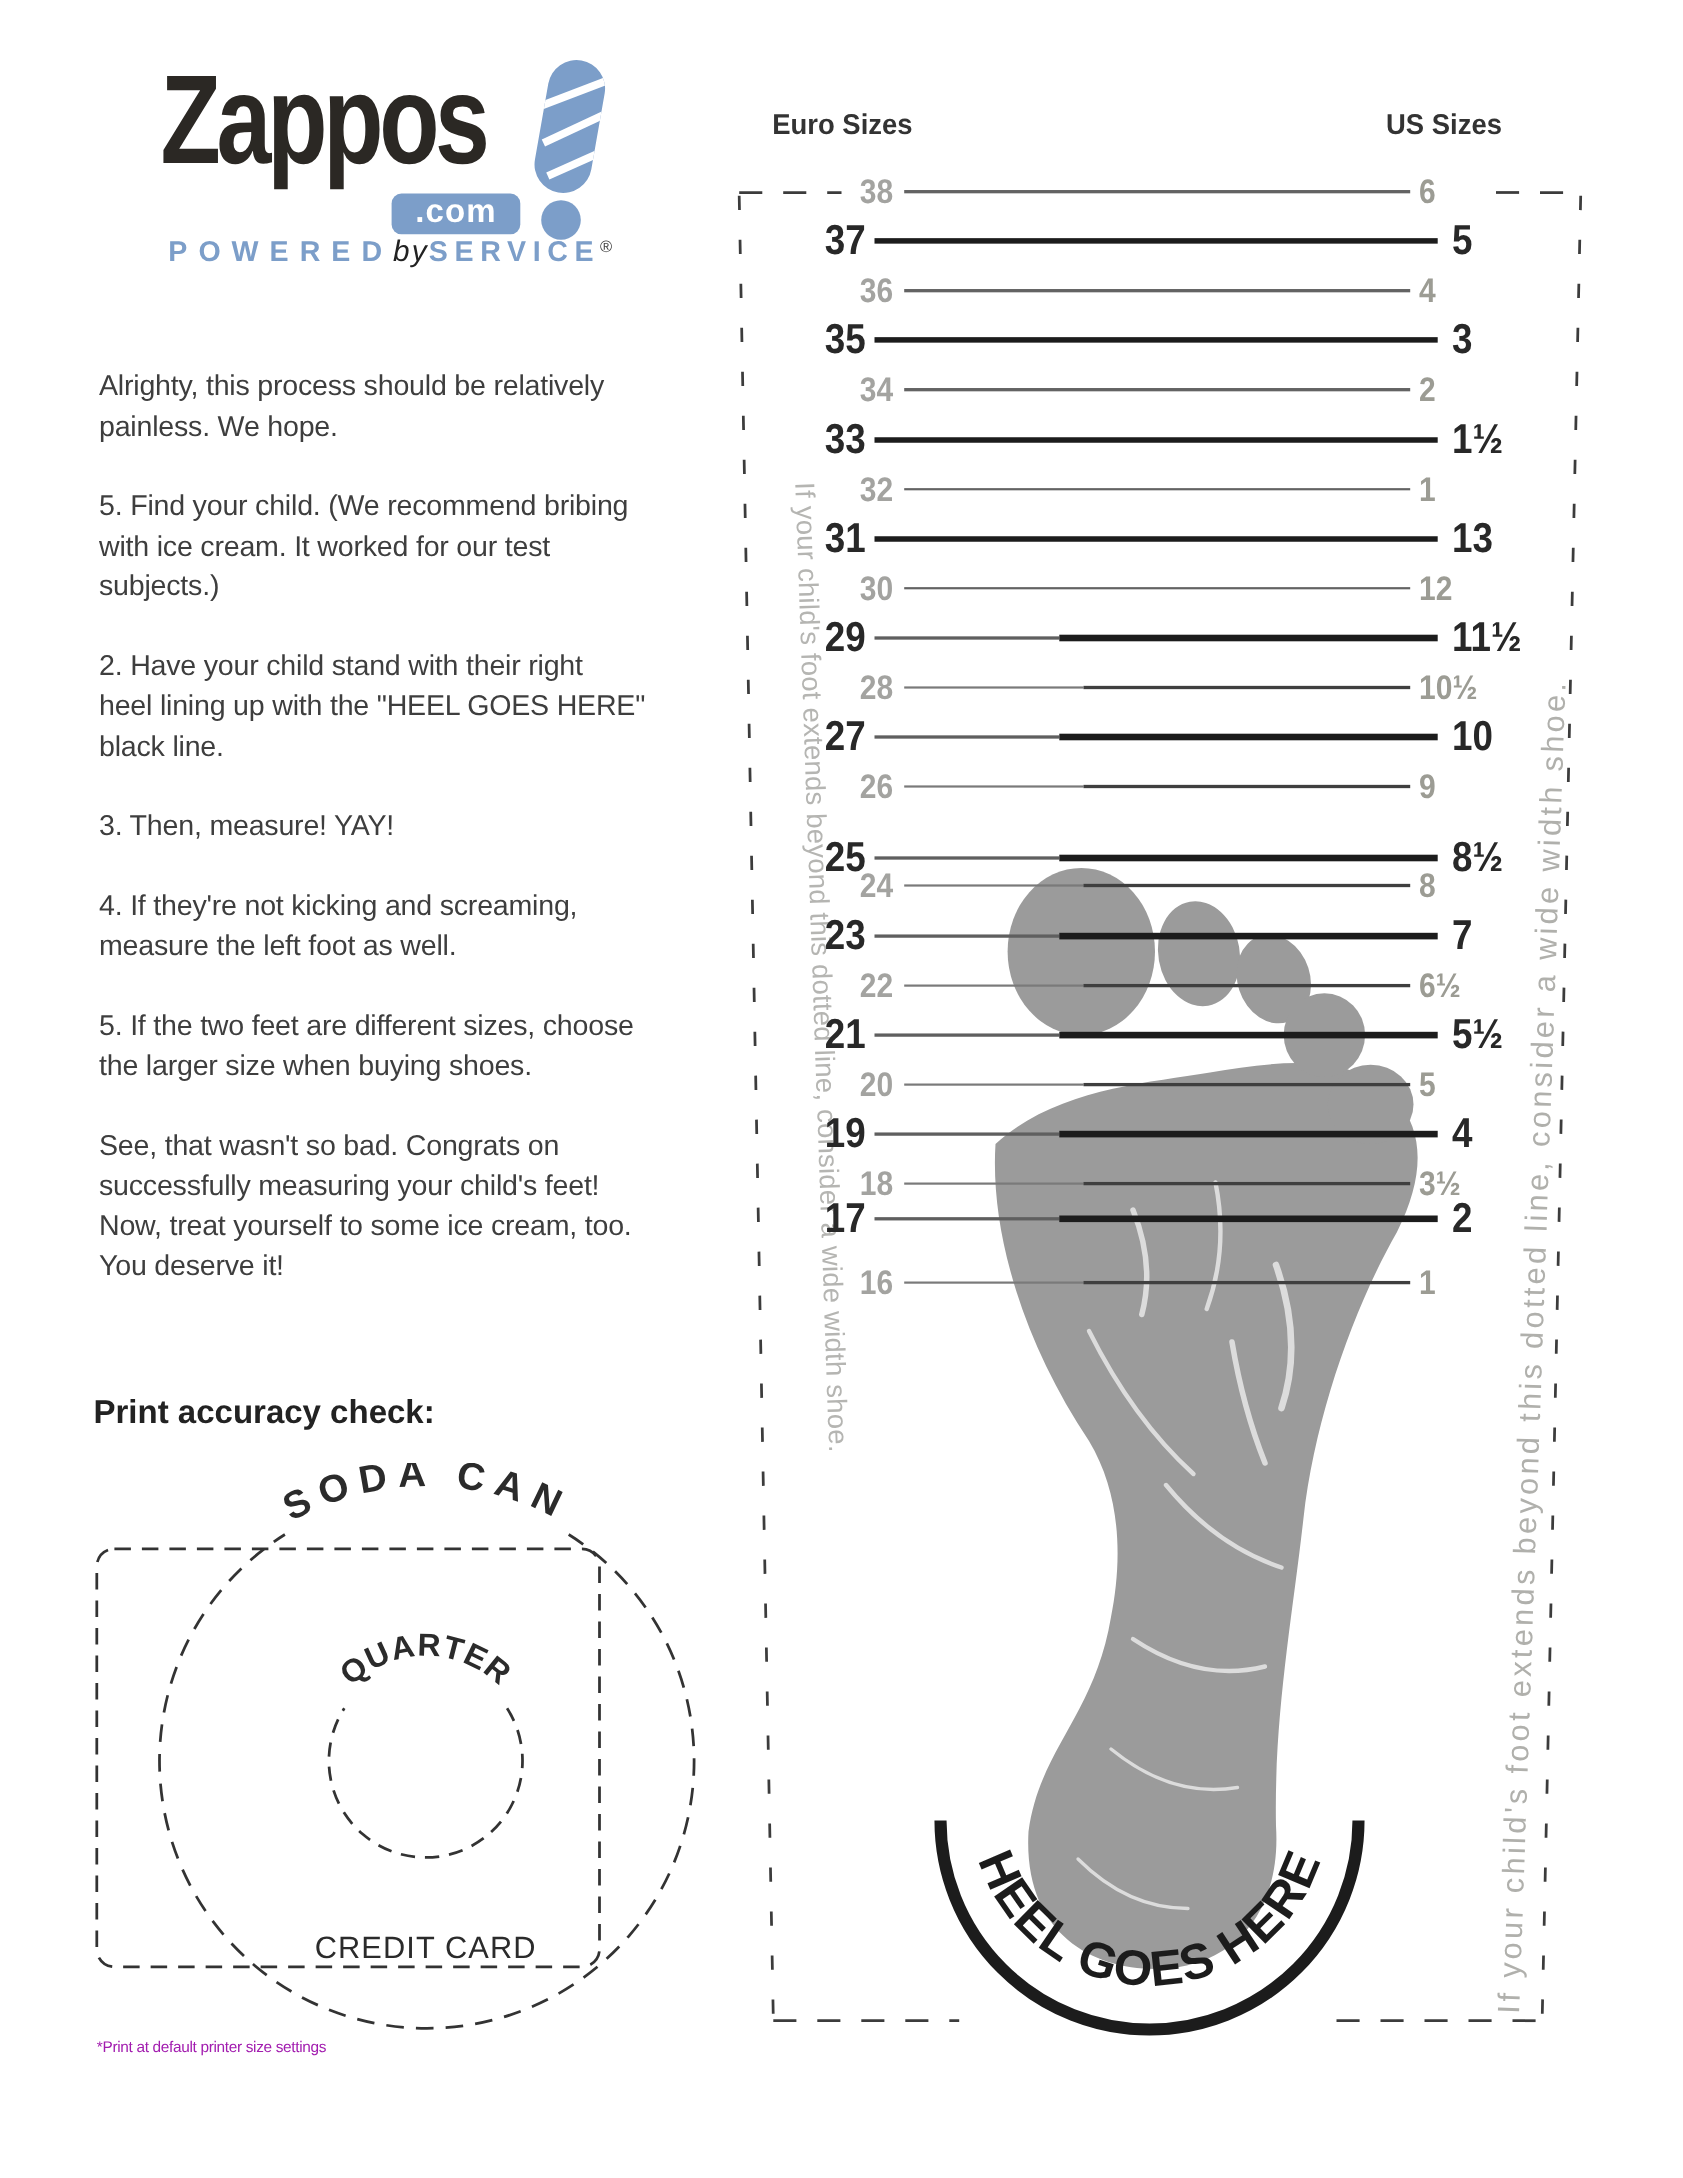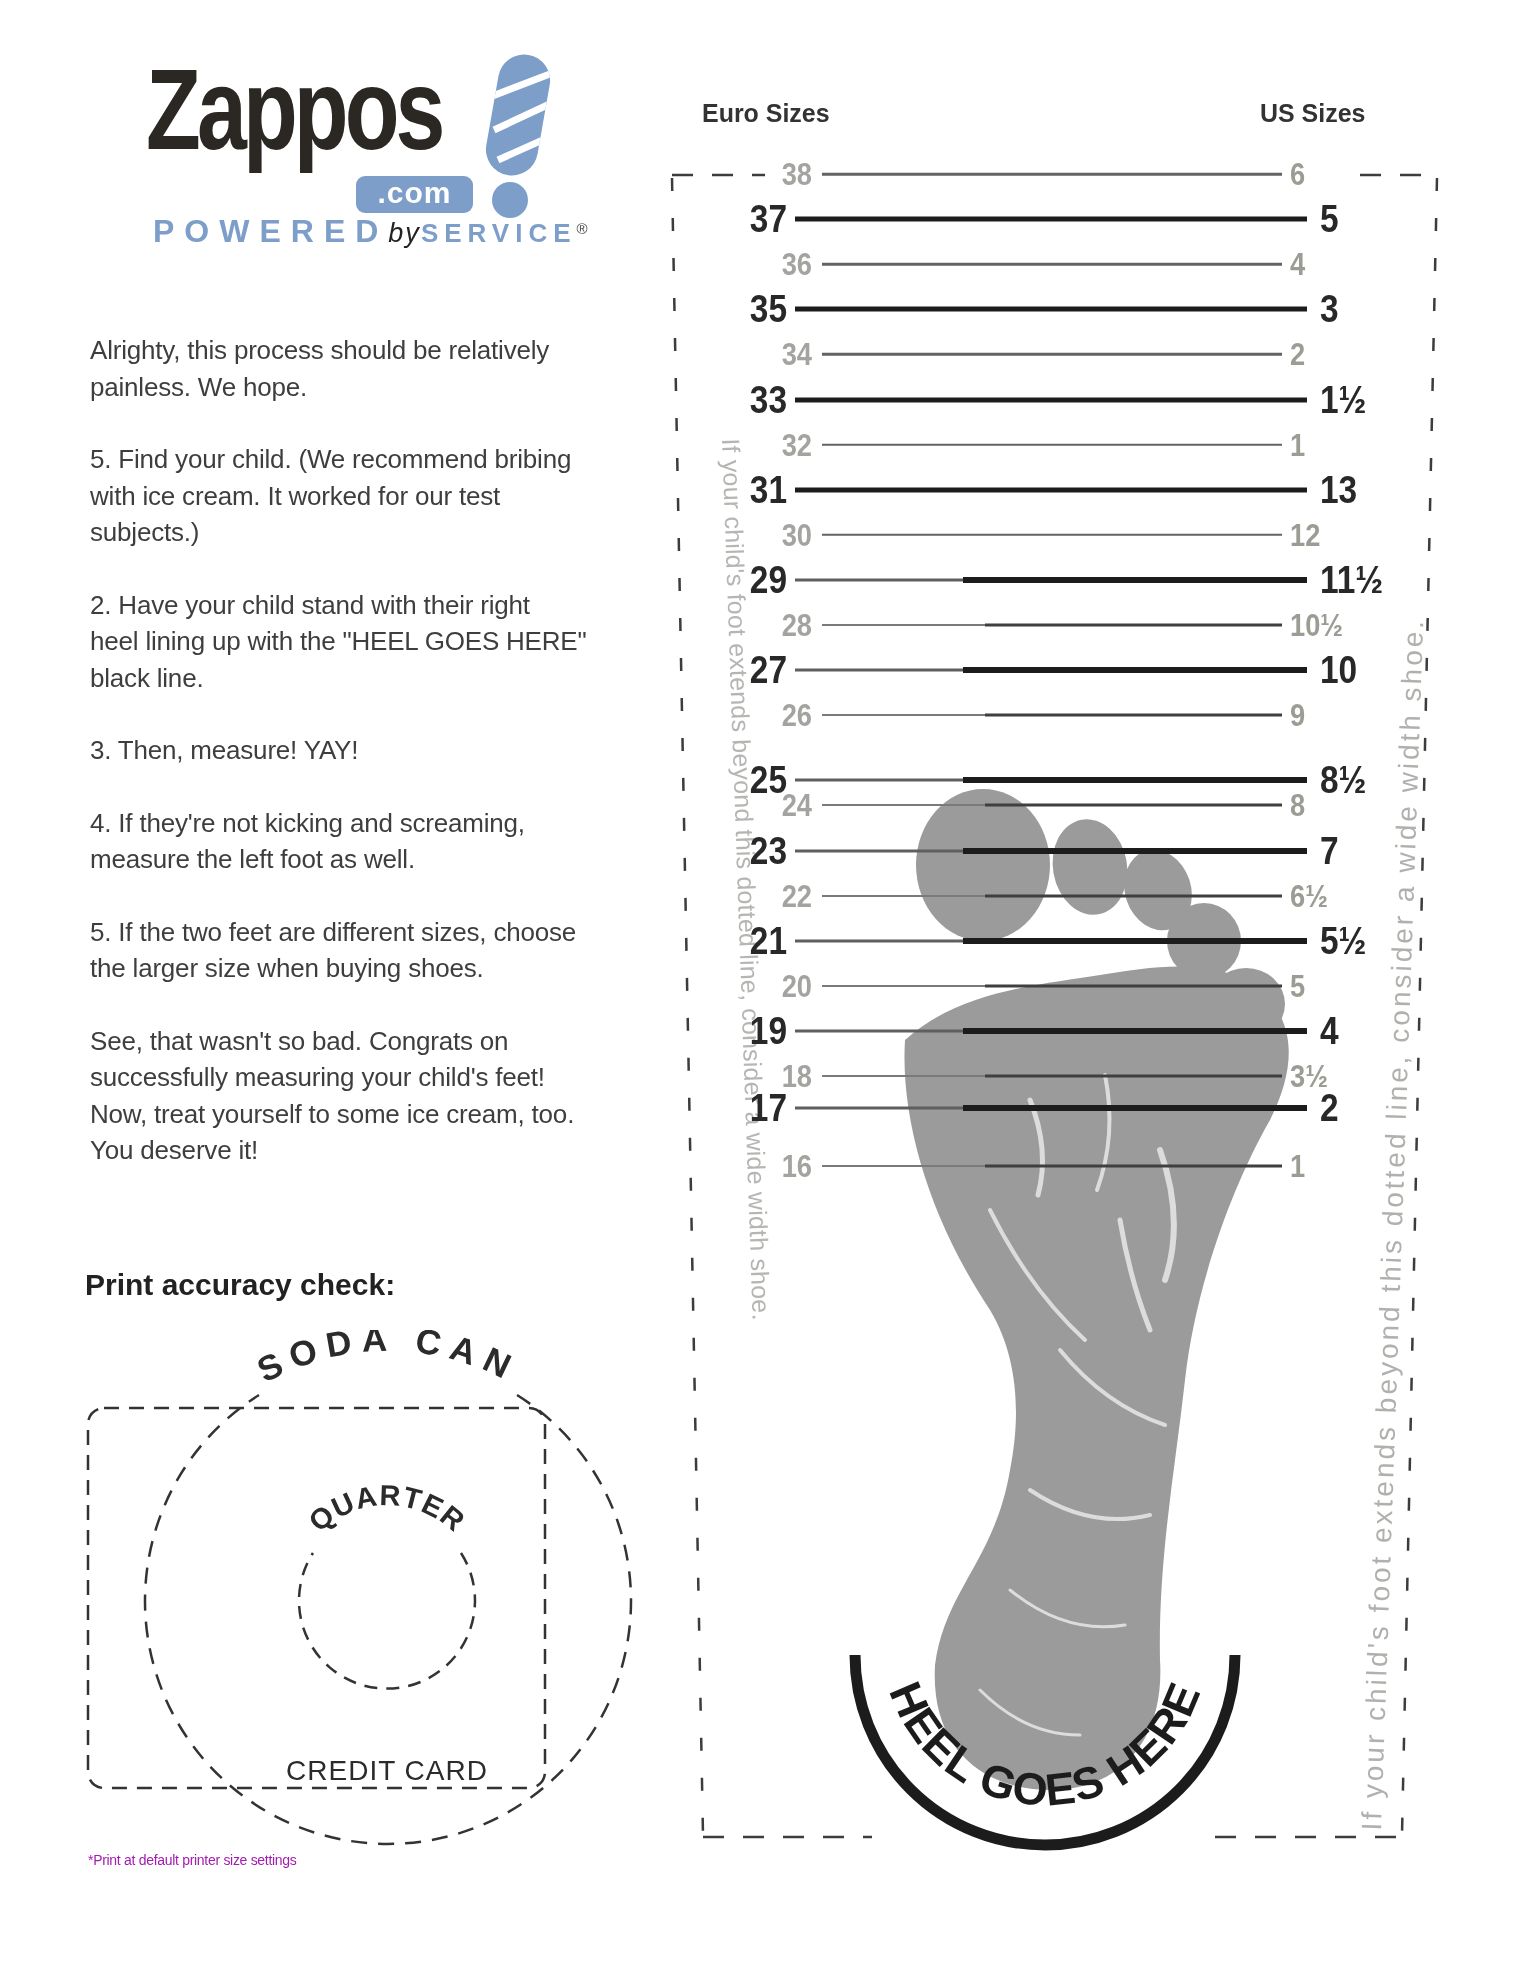--- a/index.html
+++ b/index.html
@@ -5,21 +5,21 @@
   html,body{margin:0;padding:0;background:#fff;}
   .page{position:relative;width:1530px;height:1980px;background:#ffffff;overflow:hidden;
         font-family:"Liberation Sans",sans-serif;color:#3e3e3e;}
   
   .brand{position:absolute;left:146px;top:52px;font-weight:bold;font-size:115px;letter-spacing:-5px;
          color:#2b2824;transform:scaleX(.78);transform-origin:left top;line-height:1;}
   .combox{position:absolute;left:356px;top:176px;width:117px;height:37px;background:#7c9ec9;border-radius:9px;
           display:flex;align-items:center;justify-content:center;}
   .combox span{color:#fff;font-weight:bold;font-size:30px;letter-spacing:1px;line-height:1;margin-top:-3px;}
   .tagline{position:absolute;left:153px;top:213px;white-space:nowrap;}
-  .tagline .pw{color:#7c9ec9;font-weight:bold;font-size:32px;letter-spacing:10px;}
+  .tagline .pw{color:#7c9ec9;font-weight:bold;font-size:26px;letter-spacing:10px;}
   .tagline .by{color:#222;font-style:italic;font-size:27px;letter-spacing:2px;}
   .tagline .sv{color:#7c9ec9;font-weight:bold;font-size:26px;letter-spacing:6px;}
   .tagline .reg{color:#444;font-size:15px;vertical-align:8px;}
   
   .howto{position:absolute;left:110px;top:268px;font-family:"Liberation Serif",serif;font-weight:bold;
          font-size:44px;color:#242424;letter-spacing:.5px;}
   .paras{position:absolute;left:90px;top:332px;width:555px;}
   .paras p{margin:0 0 36px 0;font-size:26px;line-height:36.5px;white-space:pre-line;color:#3e3e3e;letter-spacing:-.2px;}
   
   .pacc-h{position:absolute;left:85px;top:1268px;font-weight:bold;font-size:30px;color:#222;}

